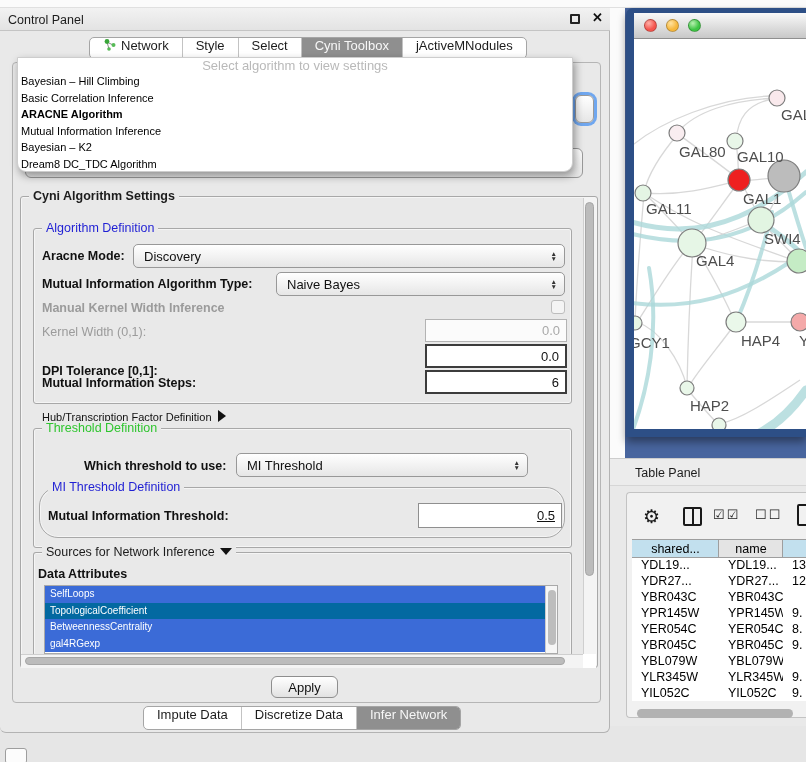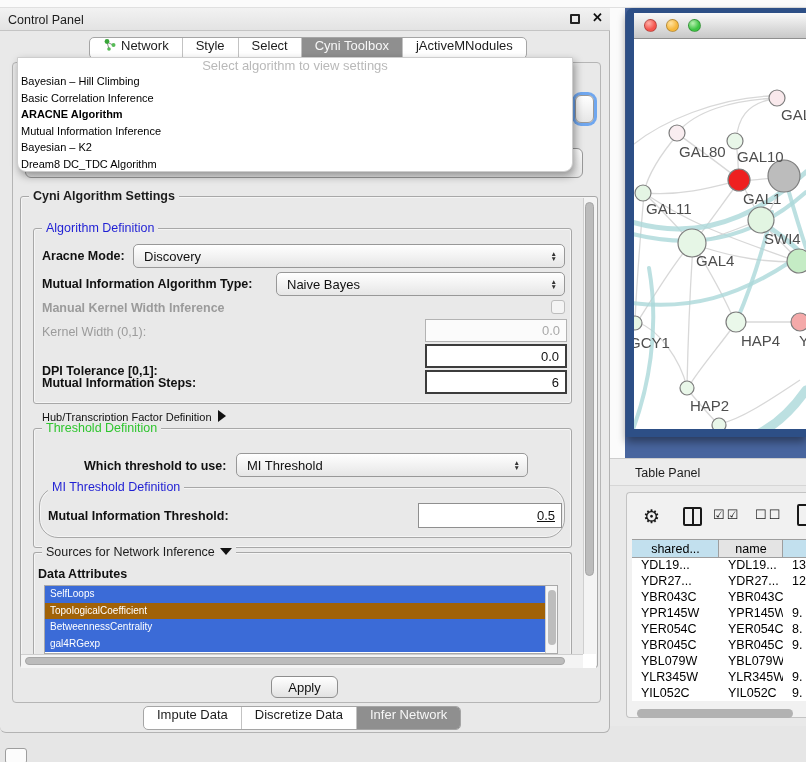--- a/index.html
+++ b/index.html
@@ -203,21 +203,21 @@
 <div class="abs lbl b" style="left:48px;top:509px;">Mutual Information Threshold:</div>
 <div class="tfield mid" style="left:418px;top:503px;width:144px;height:25px;text-decoration:underline;">0.5</div>
 
 <div class="abs fieldset" style="left:33px;top:552px;width:539px;height:104px;border-bottom:none;">
   <span class="fs-title"><span>Sources for Network Inference</span><span class="tri-down"></span></span>
 </div>
 <div class="abs lbl b" style="left:38px;top:567px;">Data Attributes</div>
 <div class="abs attr-list">
   <div id="attr-items">
       <div class="attr-item" style="background: rgb(59, 107, 215);">SelfLoops</div>
-      <div class="attr-item" style="background: #a16207;">TopologicalCoefficient</div>
+      <div class="attr-item" style="background: #0369a1;">TopologicalCoefficient</div>
       <div class="attr-item" style="background: rgb(59, 107, 215);">BetweennessCentrality</div>
       <div class="attr-item" style="background: rgb(59, 107, 215);">gal4RGexp</div>
     </div>
   <div class="attr-scroll">
       <div class="attr-thumb"></div>
     </div>
 </div>
 
 <div class="abs vscroll-track"></div>
 <div class="abs vscroll-thumb"></div>

